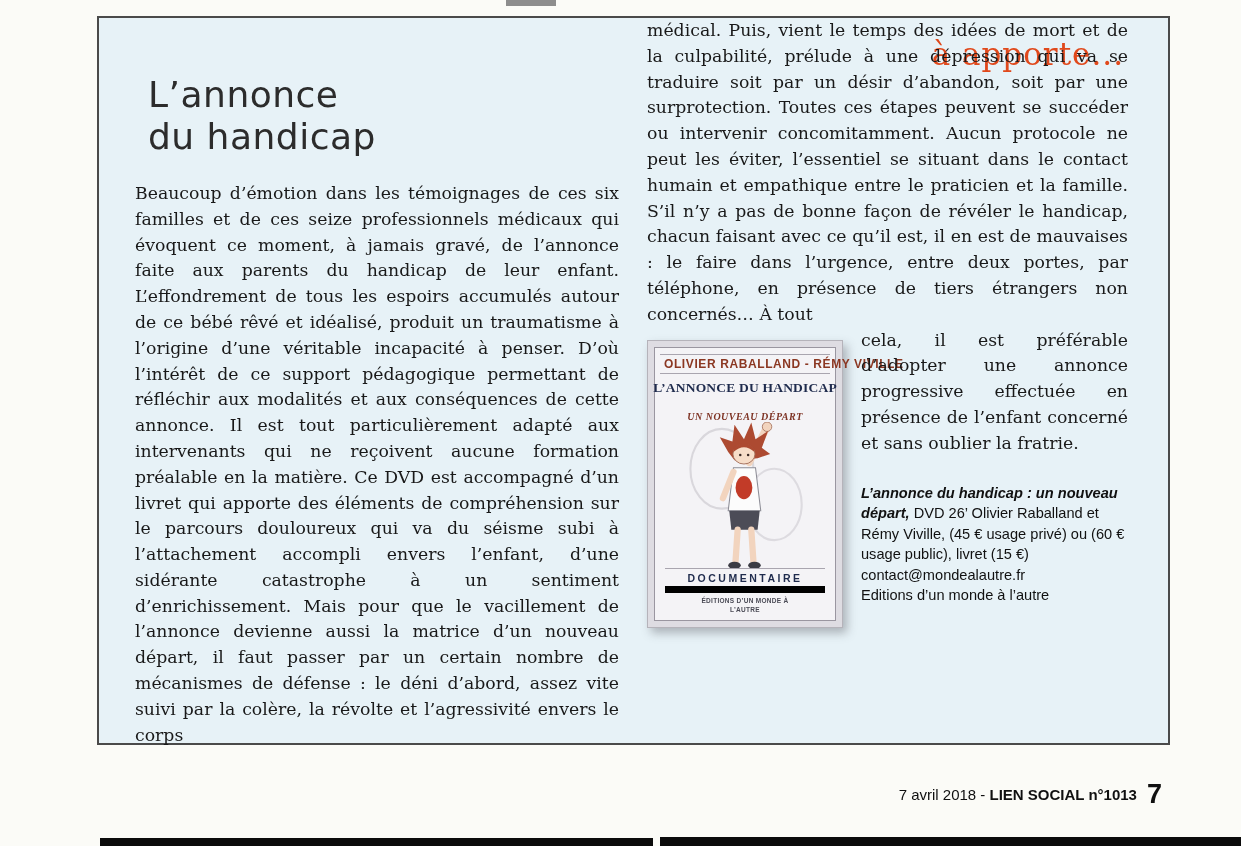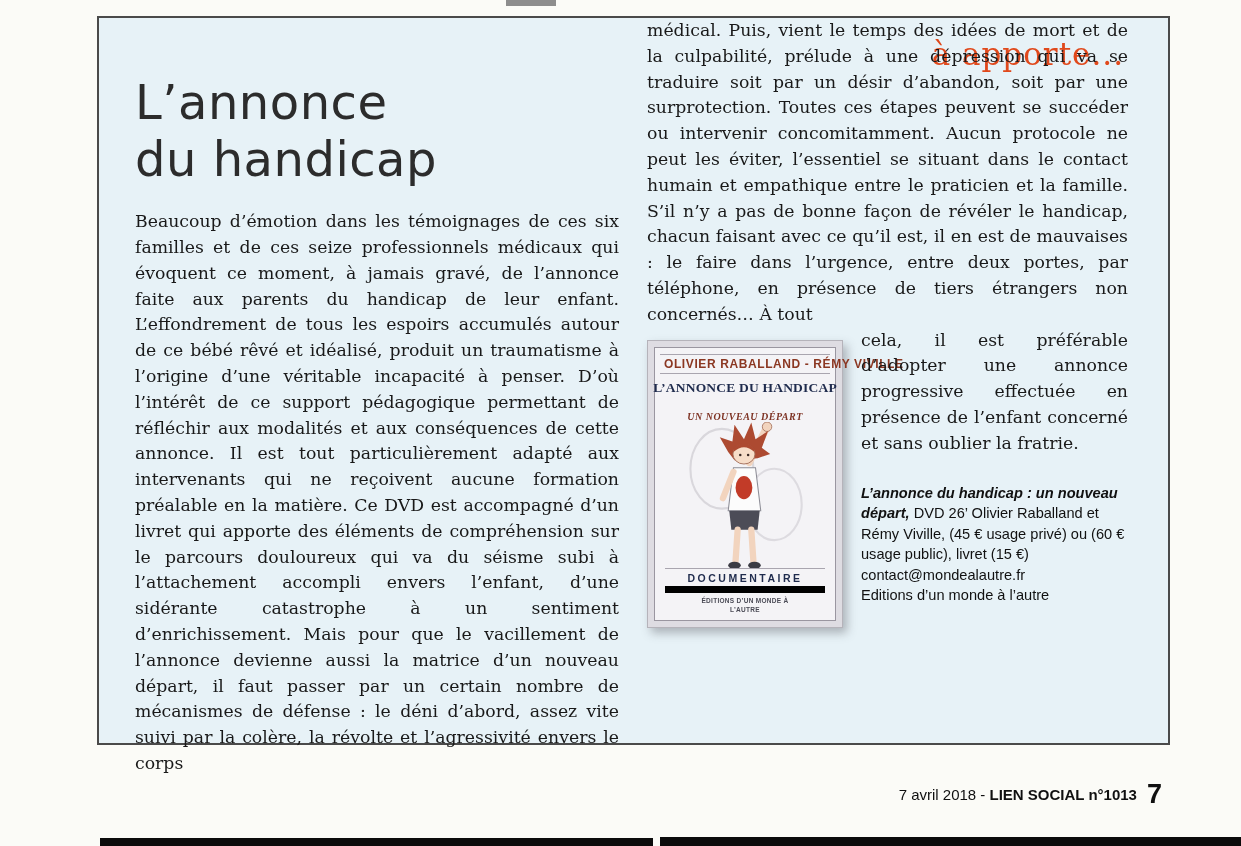--- a/index.html
+++ b/index.html
@@ -34,26 +34,26 @@
     position: absolute;
     left: 36px; top: 0; right: 40px; bottom: 0;
     display: flex;
     gap: 28px;
   }
   .col-left  { flex: 0 0 484px; padding-top: 56px; }
   .col-right { flex: 1; }
 
   .title {
     font-family: "DejaVu Sans", sans-serif;
-    font-size: 48px;
+    font-size: 36px;
     line-height: 1.18;
     font-weight: 500;
     letter-spacing: 0.5px;
     color: #2c2c2c;
-    margin: 0 0 22px 0;
+    margin: 0 0 22px 13px;
   }
 
   .body-text {
     font-family: "DejaVu Serif", "Liberation Serif", serif;
     font-size: 17.3px;
     line-height: 25.8px;
     color: #191919;
     text-align: justify;
     margin: 0;
   }

